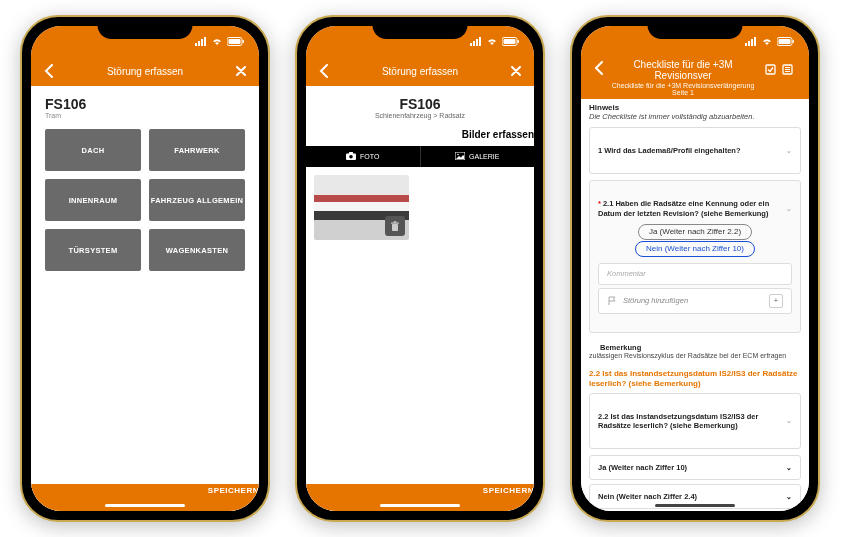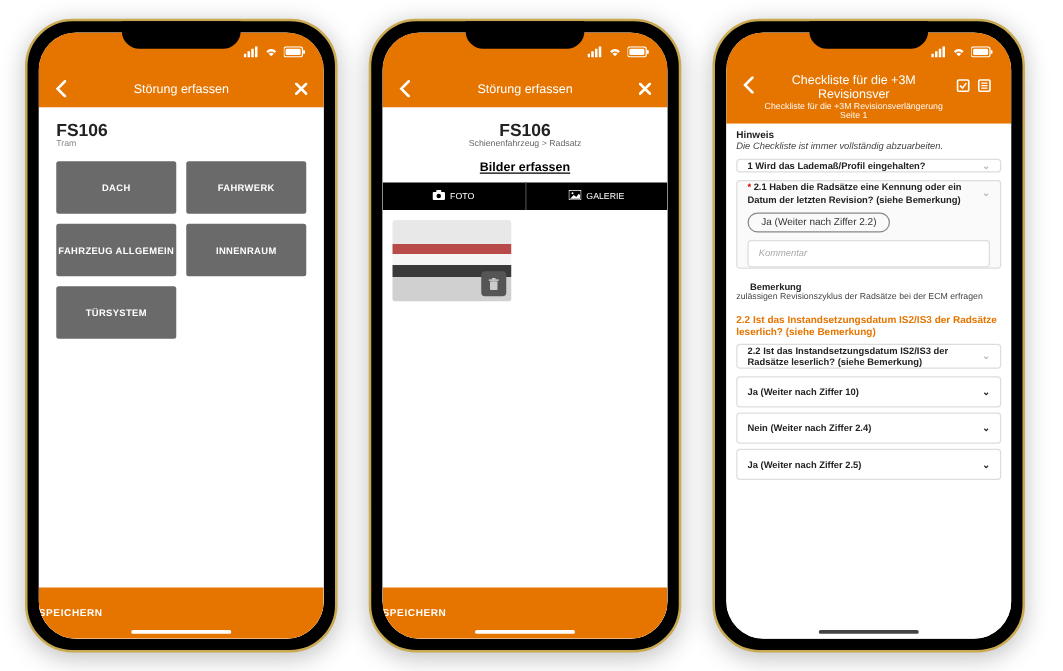--- a/index.html
+++ b/index.html
@@ -71,48 +71,48 @@
   
   .body { flex:1; background:#fff; overflow-y:auto; display:flex; flex-direction:column; position:relative; }
   .body::-webkit-scrollbar{width:0;}
   
   
   .p1-head { padding: 10px 14px 4px; }
   .p1-head .vehicle { font-size:14px; font-weight:700; color:#222; }
   .p1-head .sub { font-size:7px; color:#888; }
   .p1-grid { display:grid; grid-template-columns:1fr 1fr; gap:8px; padding:6px 14px; }
   .tile { background:#6a6a6a; color:#fff; font-size:7.5px; font-weight:600; display:flex; align-items:center; justify-content:center; height:42px; border-radius:2px; letter-spacing:0.3px; }
-  .footer-btn { background:#e67500; color:#fff; text-align:left; padding:16px 0 16px; font-size:8px; font-weight:600; letter-spacing:0.5px; }
+  .footer-btn { background:#e67500; color:#fff; text-align:right; padding:2px 0 16px; font-size:8px; font-weight:600; letter-spacing:0.5px; }
   
   
   .p2-head { text-align:center; padding:10px 0 4px; }
   .p2-head .vehicle { font-size:14px; font-weight:700; color:#222; }
   .p2-head .sub { font-size:7px; color:#666; }
-  .p2-title { text-align:center; font-size:10px; font-weight:700; padding:6px 0;text-decoration:underline; }
+  .p2-title { text-align:right; font-size:10px; font-weight:700; padding:6px 0; }
   .camera-row { display:flex; }
   .camera-row div { flex:1; background:#000; color:#fff; font-size:7px; display:flex; align-items:center; justify-content:center; gap:4px; padding:6px 0; }
   .camera-row div:first-child { border-right:1px solid #333; }
   .photo-wrap { padding:8px; display:flex; }
   .photo {
     width:95px; height:65px; border-radius:2px;
     background: linear-gradient(180deg, #e8e8e8 0%, #e8e8e8 30%, #b84a4a 30%, #b84a4a 42%, #f5f5f5 42%, #f5f5f5 55%, #3a3a3a 55%, #3a3a3a 70%, #d0d0d0 70%, #d0d0d0 100%);
     position:relative;
   }
   .photo .del { position:absolute; right:4px; bottom:4px; width:20px; height:20px; background:#555; border-radius:3px; display:flex; align-items:center; justify-content:center; }
   
   
   .p3-body { font-size:8px; padding: 4px 8px 0; color:#222; }
   .hint-h { font-weight:700; font-size:8px; }
   .hint-t { font-size:7.5px; color:#444; margin-bottom:6px;font-style:italic; }
-  .card { border:1px solid #ddd; border-radius:3px; padding:0 8px; margin-bottom:6px; display:flex; align-items:center; justify-content:space-between; font-size:7.5px; font-weight:700; line-height:1.25; }
+  .card { border:1px solid #ddd; border-radius:3px; padding:18px 8px; margin-bottom:6px; display:flex; align-items:center; justify-content:space-between; font-size:7.5px; font-weight:700; line-height:1.25; }
   .card .chev { color:#bbb; }
   .card.open { flex-direction:column; align-items:stretch; background:#fafafa; }
   .card.open .q-row { display:flex; justify-content:space-between; align-items:center; }
   .card.open .q-row .required { color:#d00; margin-right:2px;}
-  .pill-row { display:flex; flex-direction:row; gap:1px; margin-top:6px; align-items:center; }
+  .pill-row { display:flex; flex-direction:column; gap:1px; margin-top:6px; align-items:center; }
   .pill { border:1px solid #888; border-radius:10px; padding:2px 10px; font-size:8px; color:#333; font-weight:400; }
   .pill.sel { border-color:#1a4fd6; color:#1a4fd6; }
   .input-box { border:1px solid #ddd; background:#fff; border-radius:3px; padding:5px 8px; margin-top:6px; font-size:7.5px; color:#aaa; font-style:italic; font-weight:400; }
   .add-row { display:flex; align-items:center; justify-content:space-between; border:1px solid #ddd; background:#fff; border-radius:3px; padding:5px 8px; margin-top:3px; font-size:7.5px; color:#888; font-weight:400;}
   .add-row .plus { border:1px solid #ccc; width:14px; height:14px; display:flex; align-items:center; justify-content:center; border-radius:2px; color:#666;}
   .remark-h { font-weight:700; font-size:7.5px; margin-top:4px;margin-left:11px; }
   .remark-t { font-size:7px; color:#444; margin-bottom:6px; }
   .orange-q { color:#e67500; font-weight:700; font-size:8px; line-height:1.25; margin:4px 0 4px; }
   .opt-card { border:1px solid #ddd; border-radius:3px; padding:7px 8px; margin-bottom:4px; font-size:7.5px; font-weight:700; display:flex; justify-content:space-between; align-items:center; }
   
@@ -160,23 +160,24 @@
         </div>
     </div>
     <div class="body">
       <div class="p1-head">
         <div class="vehicle">FS106</div>
         <div class="sub">Tram</div>
       </div>
       <div class="p1-grid">
         <div class="tile">DACH</div>
         <div class="tile">FAHRWERK</div>
+        <div class="tile">INNENRAUM</div>
         <div class="tile">FAHRZEUG ALLGEMEIN</div>
-        <div class="tile">INNENRAUM</div>
         <div class="tile">TÜRSYSTEM</div>
+        <div class="tile">WAGENKASTEN</div>
       </div>
       <div style="flex:1"></div>
       <div class="footer-btn">SPEICHERN</div>
     </div>
     <div class="home-indicator"></div>
   </div>
 </div>
 
 <div class="phone">
   <div class="notch"></div>
@@ -315,22 +316,32 @@
         <span class="chev">⌄</span>
       </div>
 
       <div class="card open">
         <div class="q-row">
           <span><span class="required">*</span><span>2.1 Haben die Radsätze eine Kennung oder ein Datum der letzten Revision? (siehe Bemerkung)</span></span>
           <span class="chev" style="color:#bbb;">⌄</span>
         </div>
         <div class="pill-row">
           <div class="pill">Ja (Weiter nach Ziffer 2.2)</div>
+          <div class="pill sel">Nein (Weiter nach Ziffer 10)</div>
         </div>
         <div class="input-box">Kommentar</div>
+        <div class="add-row">
+          <span style="display:flex;gap:6px;align-items:center;">
+              <svg width="10" height="10" viewBox="0 0 10 10">
+                <path d="M2 1 V9 M2 1 H8 L6.5 3 L8 5 H2" fill="none" stroke="#aaa" stroke-width="1"></path>
+              </svg>
+              <span style="font-style:italic;">Störung hinzufügen</span>
+            </span>
+          <span class="plus">+</span>
+        </div>
       </div>
 
       <div class="remark-h">Bemerkung</div>
       <div class="remark-t">zulässigen Revisionszyklus der Radsätze bei der ECM erfragen</div>
 
       <div class="orange-q">2.2 Ist das Instandsetzungsdatum IS2/IS3 der Radsätze leserlich? (siehe Bemerkung)</div>
       <div class="card">
         <span>2.2 Ist das Instandsetzungsdatum IS2/IS3 der Radsätze leserlich? (siehe Bemerkung)</span>
         <span class="chev">⌄</span>
       </div>

